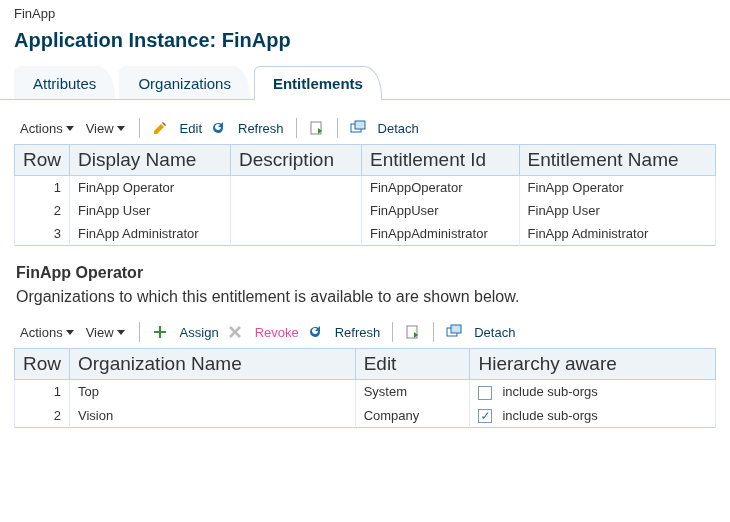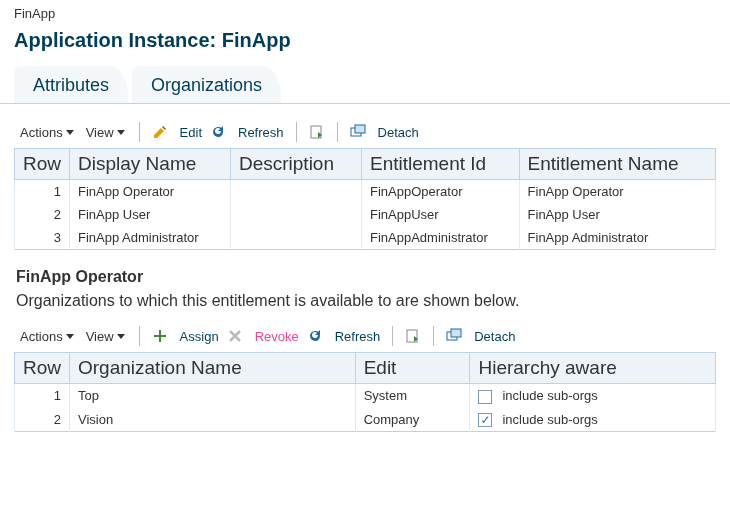--- a/index.html
+++ b/index.html
@@ -31,21 +31,21 @@
   }
   .tabs::after {
     content: "";
     position: absolute;
     left: 0; right: 0; bottom: 0;
     height: 1px;
     background: #bcd2e6;
   }
   .tab {
     padding: 8px 18px;
-    font-size: 18px;
+    font-size: 15px;
     color: #003d5b;
     border: 1px solid transparent;
     border-bottom: none;
     margin-right: 4px;
     border-radius: 6px 18px 0 0 / 6px 30px 0 0;
     background: #f5f8fb;
     position: relative;
     z-index: 0;
     cursor: pointer;
   }
@@ -150,20 +150,21 @@
 </style>
 </head>
 <body>
 
 <div class="breadcrumb">FinApp</div>
 <div class="page-title">Application Instance: FinApp</div>
 
 <div class="tabs">
   <div class="tab">Attributes</div>
   <div class="tab">Organizations</div>
+  <div class="tab active">Entitlements</div>
 </div>
 
 <div class="content">
 
   <div class="toolbar">
     <span class="menu-btn">
       <span>Actions</span>
       <span class="caret"></span>
     </span>
     <span class="menu-btn">

